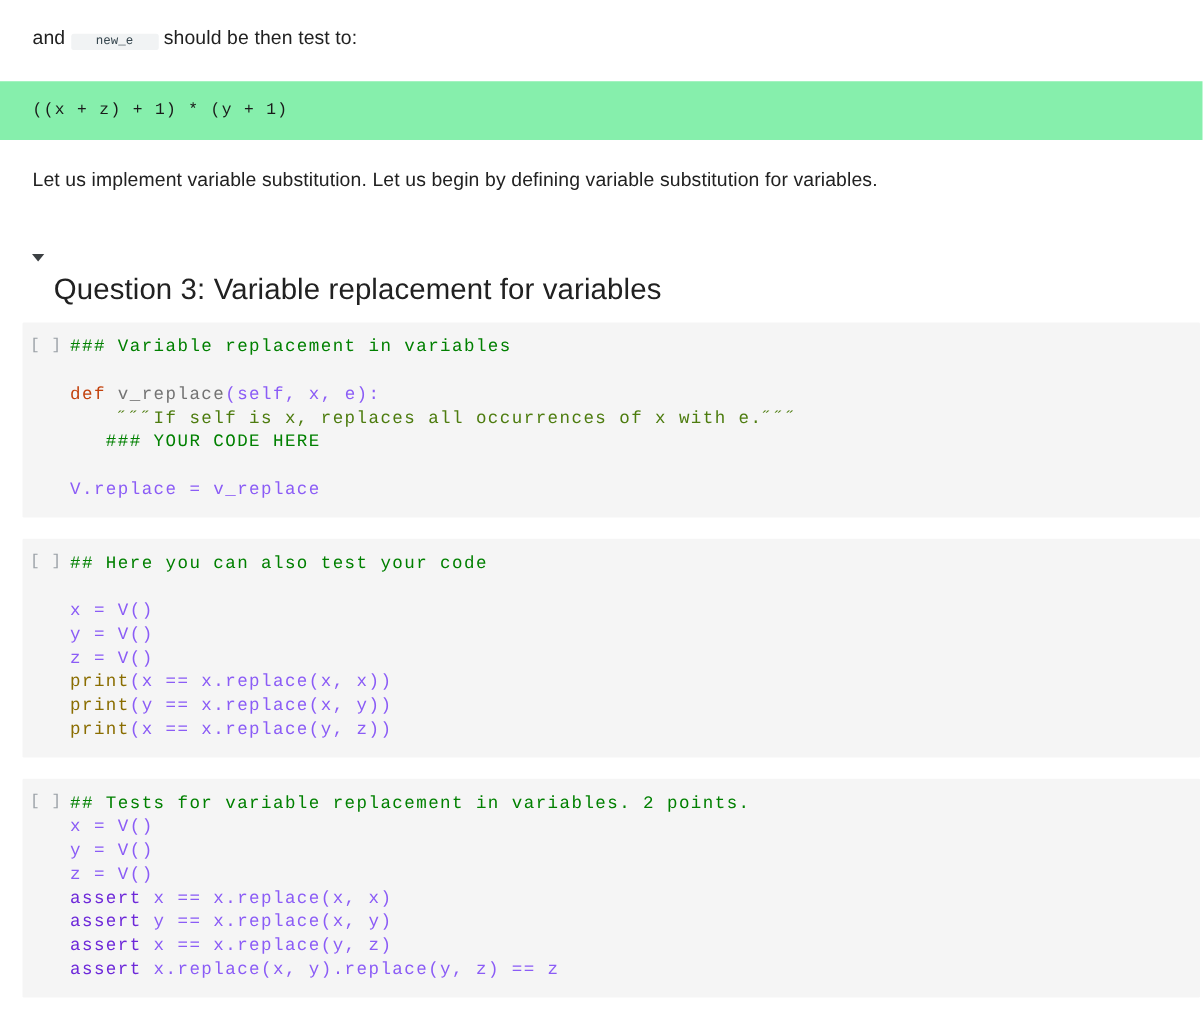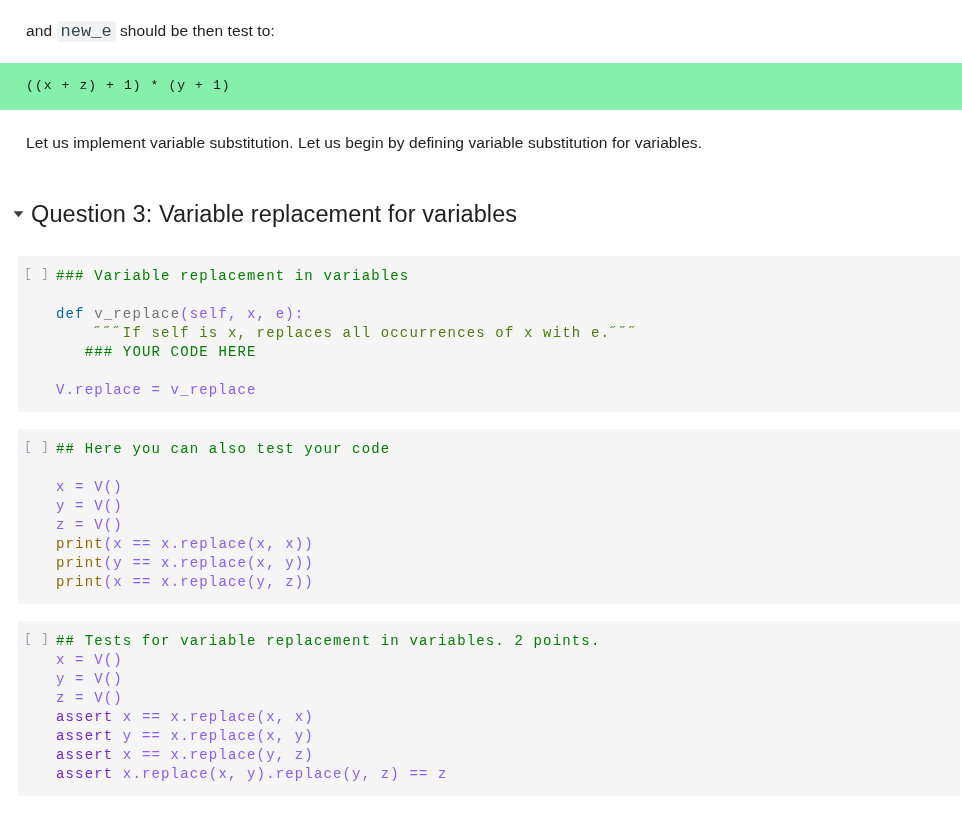--- a/index.html
+++ b/index.html
@@ -28,45 +28,45 @@
     font-size: 15.5px;
     line-height: 22px;
     color: #212121;
     margin: 0;
     padding: 0 26px;
     letter-spacing: 0.1px;
   }
 
   .inline-code {
     font-family: "Liberation Mono", "DejaVu Sans Mono", monospace;
-    font-size: 17px;
+    font-size: 10px;
     background: #f1f3f4;
     color: #37474f;
-    padding: 1px 4px;
+    padding: 1px 20px;
     border-radius: 2px;
     letter-spacing: 0;
   }
 
   .md-codeblock {
     background: #86efac;
     margin: 0;
     padding: 14px 26px 15px 26px;
     font-family: "Liberation Mono", "DejaVu Sans Mono", monospace;
     font-size: 13px;
     line-height: 18px;
     color: #1a1a1a;
     white-space: pre;
     letter-spacing: 1.1px;
   }
 
   
   .section-head {
     display: flex;
-    align-items: center;
-    padding: 0 0 0 8px;
+    align-items: flex-start;
+    padding: 0 0 0 20px;
     height: 40px;
   }
   .disclosure {
     width: 20px;
     height: 20px;
     display: flex;
     align-items: center;
     justify-content: center;
     flex: 0 0 auto;
     cursor: pointer;
@@ -107,21 +107,21 @@
     font-size: 14px;
     line-height: 19px;
     white-space: pre;
     color: #1a1a1a;
     letter-spacing: 1.15px;
     overflow: hidden;
   }
 
   
   .tok-com  { color: #008000; }
-  .tok-kw   { color: #0369a1; }
+  .tok-kw   { color: #c2410c; }
   .tok-kw2  { color: #6d28d9; }
   .tok-fn   { color: #737373; }
   .tok-bi   { color: #8a6d00; }
   .tok-str  { color: #4d7c0f; }
   .tok-pl   { color: #8b5cf6; }
 
   .spacer-20 { height: 20px; }
   .spacer-22 { height: 22px; }
 </style>
 </head>

